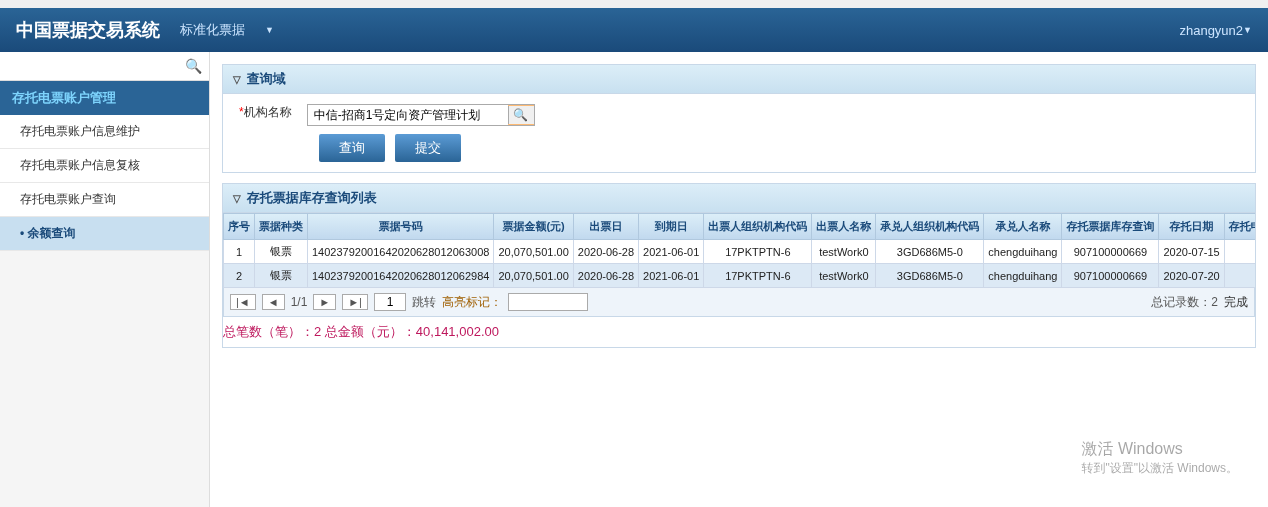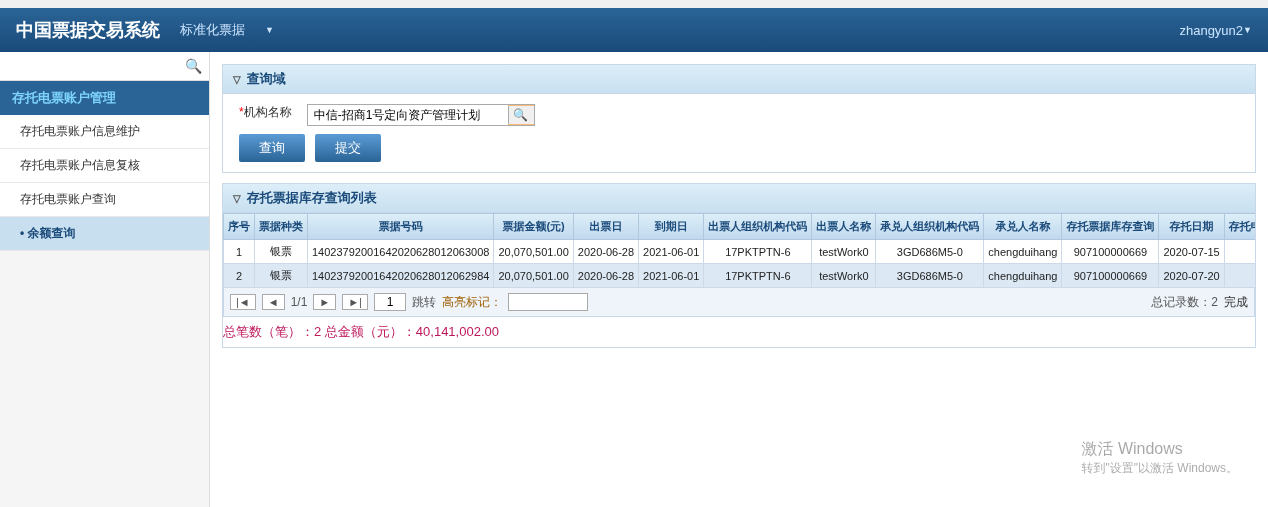--- a/index.html
+++ b/index.html
@@ -70,21 +70,21 @@
 
     .form-row { display: flex; align-items: flex-start; gap: 15px; margin-bottom: 8px; }
     .form-label { font-size: 12px; color: #333; white-space: nowrap; }
     .form-input-wrap { display: flex; align-items: center; border: 1px solid #aaa; background: #fdba74; }
     .form-input {
       border: none; outline: none; padding: 3px 6px;
       font-size: 12px; width: 200px; background: #fff;
     }
     .form-input-search-btn { padding: 2px 5px; cursor: pointer; color: #666; background: #f0f0f0; border-left: 1px solid #aaa; }
 
-    .btn-row { display: flex; align-items: center; gap: 10px; margin-top: 8px; }
+    .btn-row { display: flex; align-items: center; gap: 10px; margin-top: 8px; margin-left: 80px; }
     .btn-primary {
       background: linear-gradient(180deg, #5b9bd5 0%, #2a6496 100%);
       color: #fff; border: none; padding: 5px 20px;
       font-size: 13px; cursor: pointer; border-radius: 2px;
     }
 
     
     .table-wrap { overflow-x: auto; }
     table { width: 100%; border-collapse: collapse; font-size: 11px; }
     thead tr { background: linear-gradient(180deg, #dceef8 0%, #c0d8ee 100%); }

